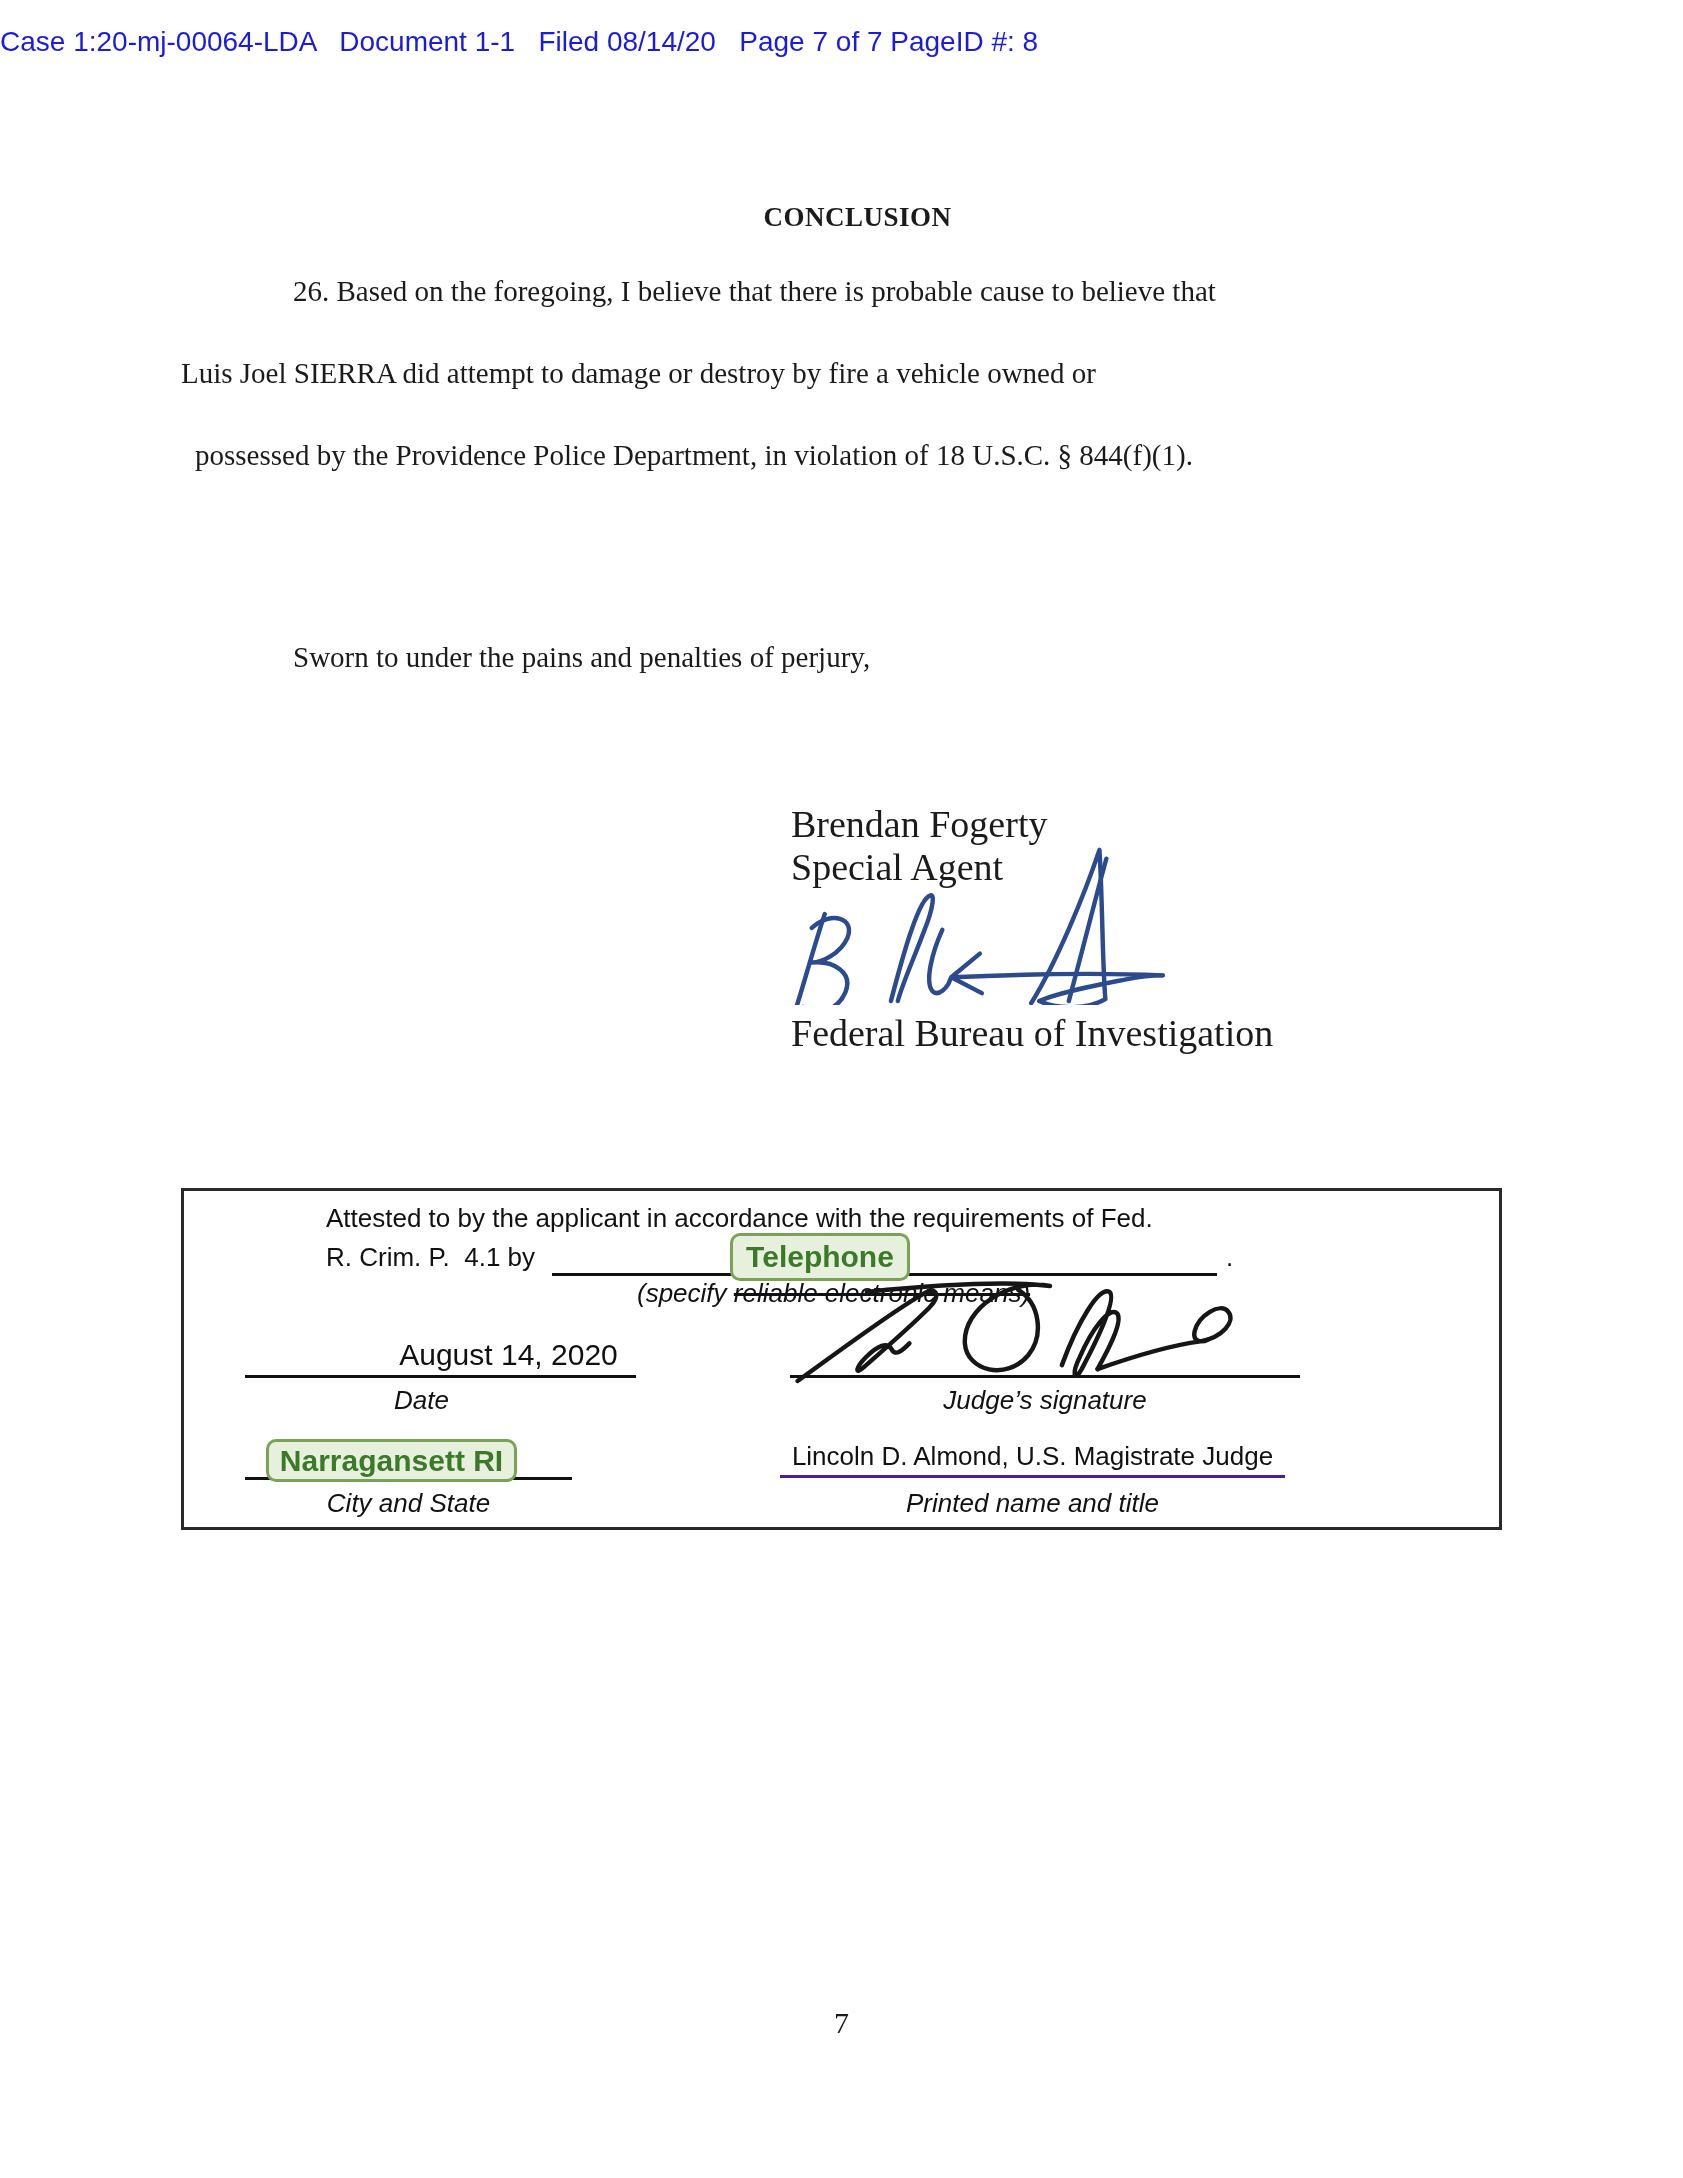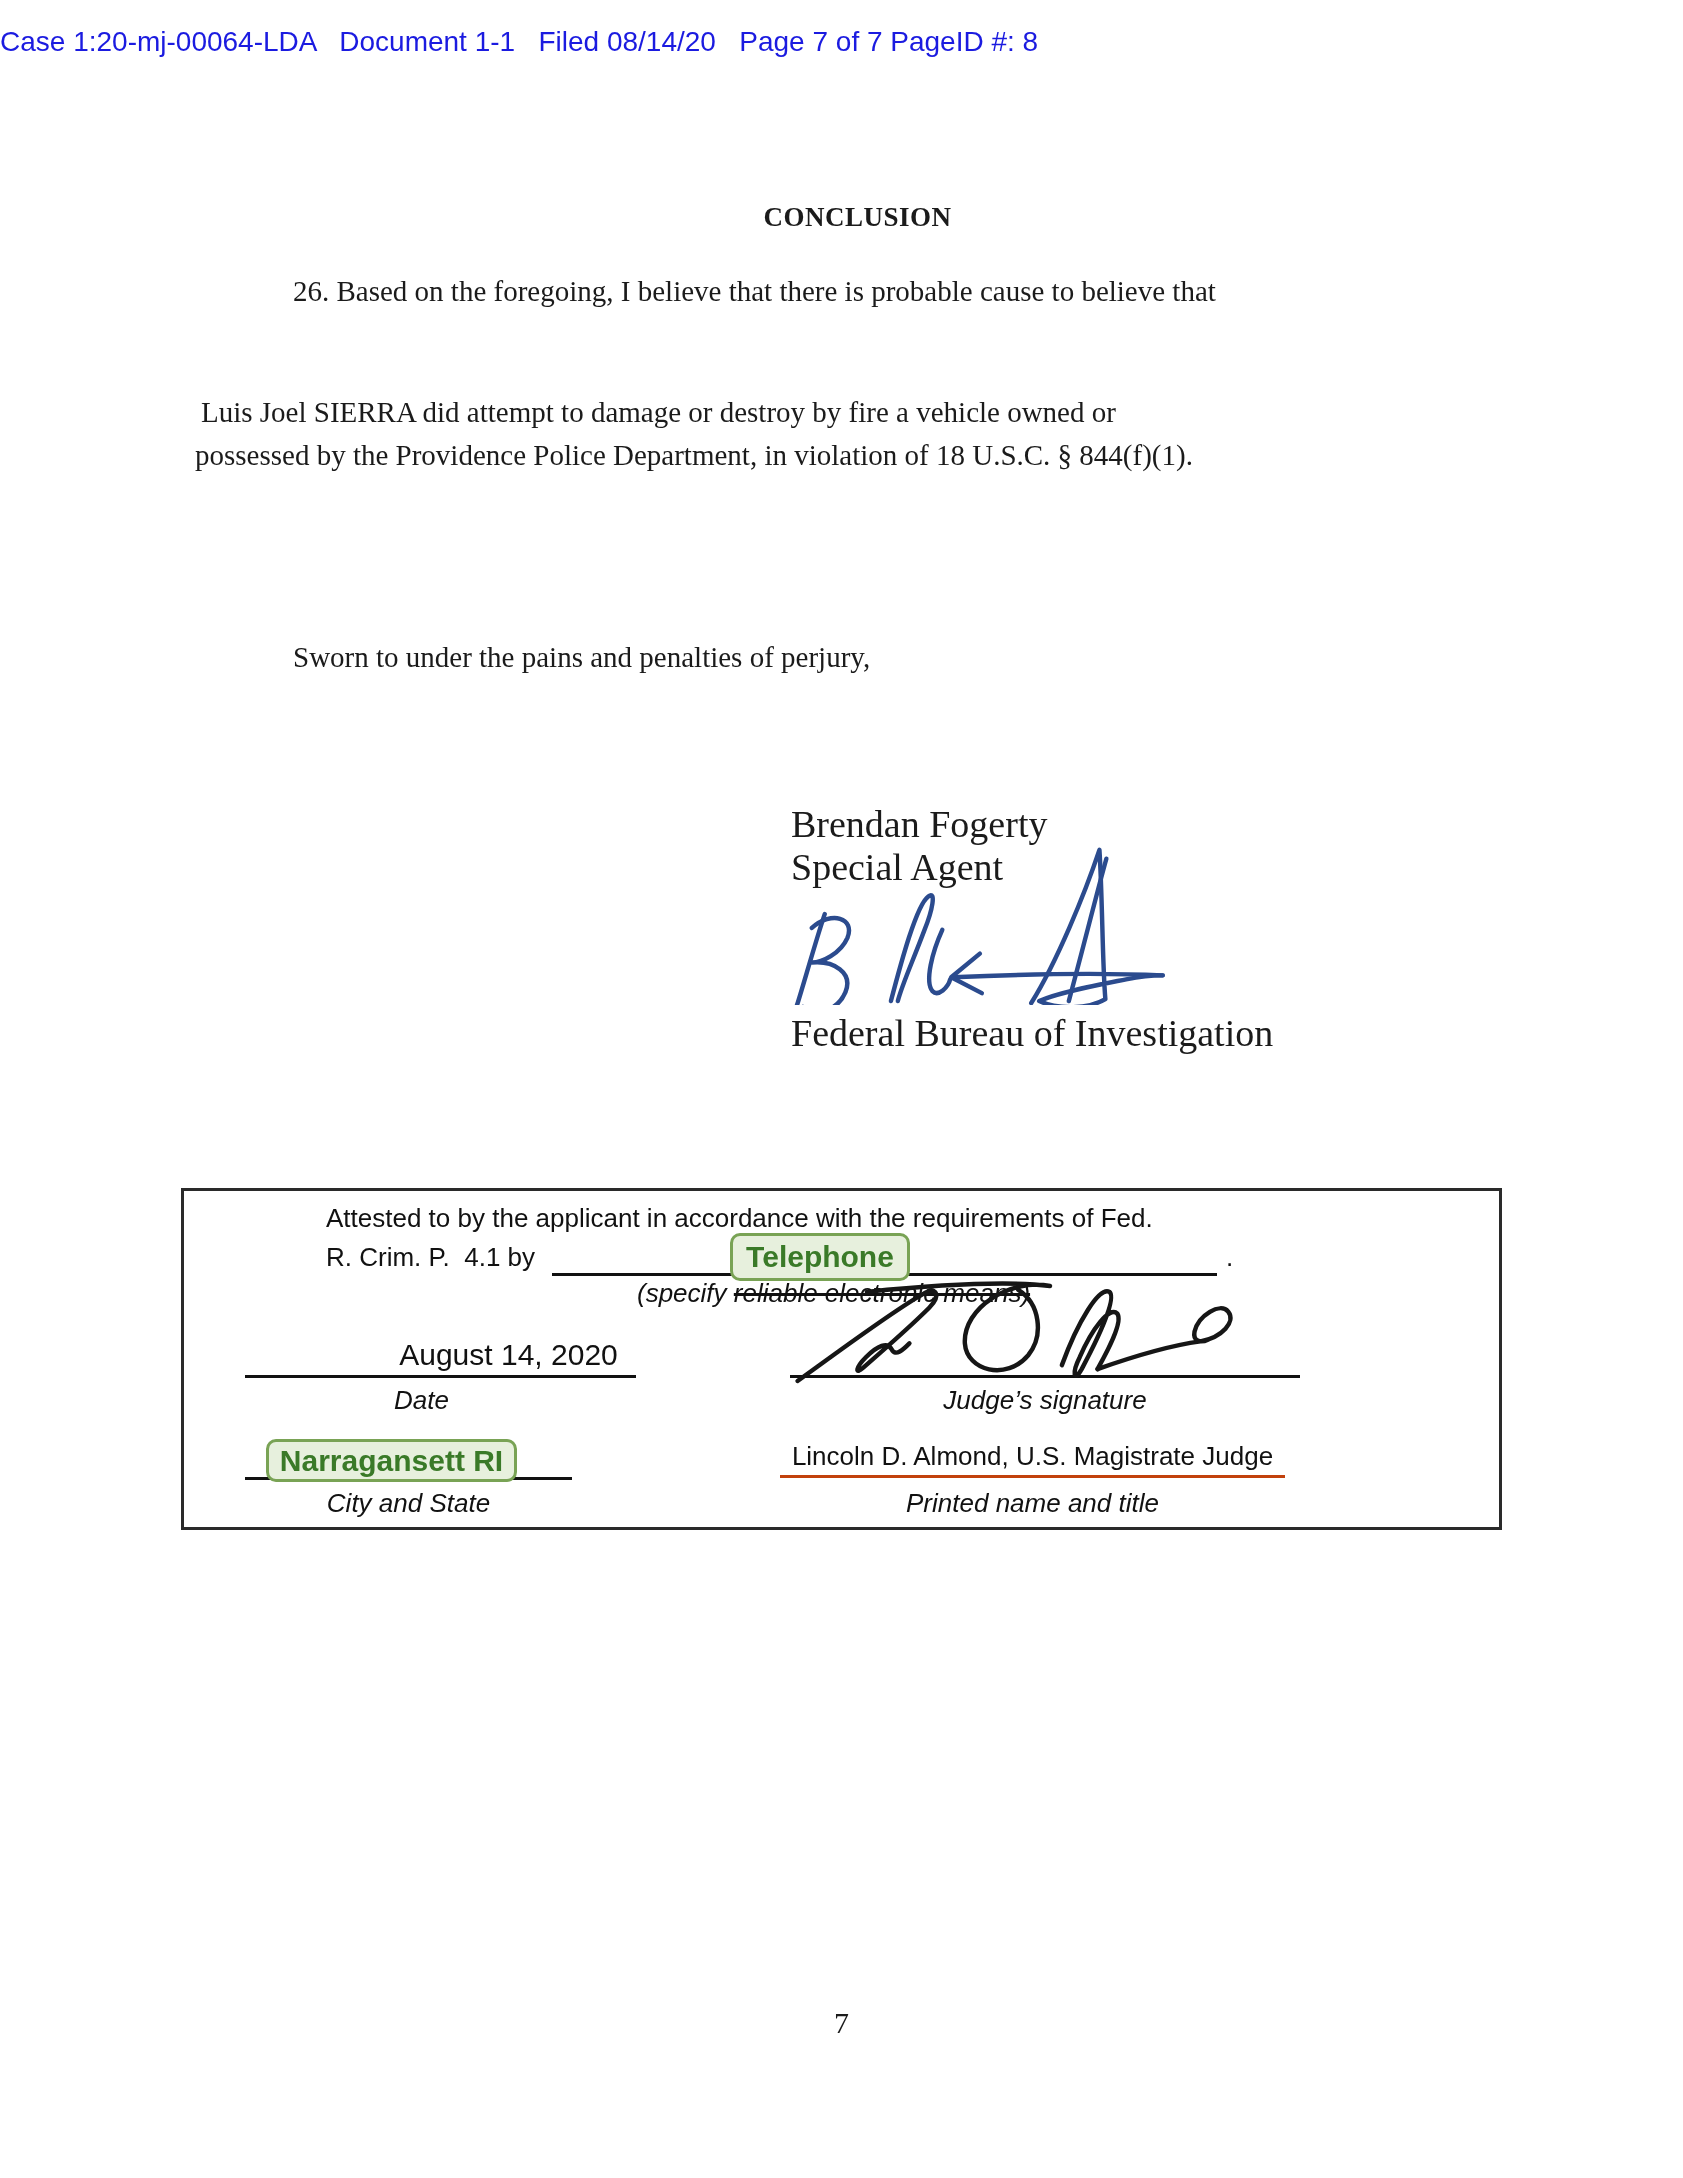--- a/index.html
+++ b/index.html
@@ -25,21 +25,21 @@
     position:absolute; top:202px; left:0; width:100%;
     text-align:center;
     font-weight:bold; font-size:27px; letter-spacing:0.5px;padding-left:16px;
   }
   .body-line {
     position:absolute;
     font-size:29px;
     white-space:pre;
   }
   #para-line-1 { left:293px; top:275px; }
-  #para-line-2 { left:201px; top:357px;margin-top:39px; }
+  #para-line-2 { left:181px; top:357px; }
   #para-line-3 { left:195px; top:439px; }
   #sworn-line  { left:293px; top:641px; }
 
   
   .signer-line { position:absolute; left:791px; font-size:38px; z-index:2; }
   #signer-name   { top:802px; }
   #signer-title  { top:845px; }
   #signer-agency { top:1011px; }
   #fbi-signature { position:absolute; left:770px; top:837px; z-index:1; }
 
@@ -85,21 +85,21 @@
   .field-label { font-style:italic; font-size:26px; text-align:center; }
   #date-label  { left:42px;  top:194px; width:391px; }
   #judge-label { left:606px; top:194px; width:510px; }
   #city-label  { left:61px;  top:297px; width:327px; }
   #printed-label { left:596px; top:297px; width:505px; }
 
   #citystate-field { left:82px; top:248px; width:251px; height:43px; font-size:30px; }
   #printed-name {
     left:596px; top:250px; width:505px;
     text-align:center; font-size:26px;
-    border-bottom:3px solid #c2410c; padding-bottom:3px;
+    border-bottom:3px solid #4c1d95; padding-bottom:3px;
   }
 
   
   .page-number {
     position:absolute; top:2006px; left:0; width:100%;
     text-align:center; font-size:30px;
   }
   svg path { fill:none; stroke-linecap:round; stroke-linejoin:round; }
   .fbi-ink path   { stroke:#2b4b8e; stroke-width:4.5; }
   .judge-ink path { stroke:#161616; stroke-width:4.5; }

